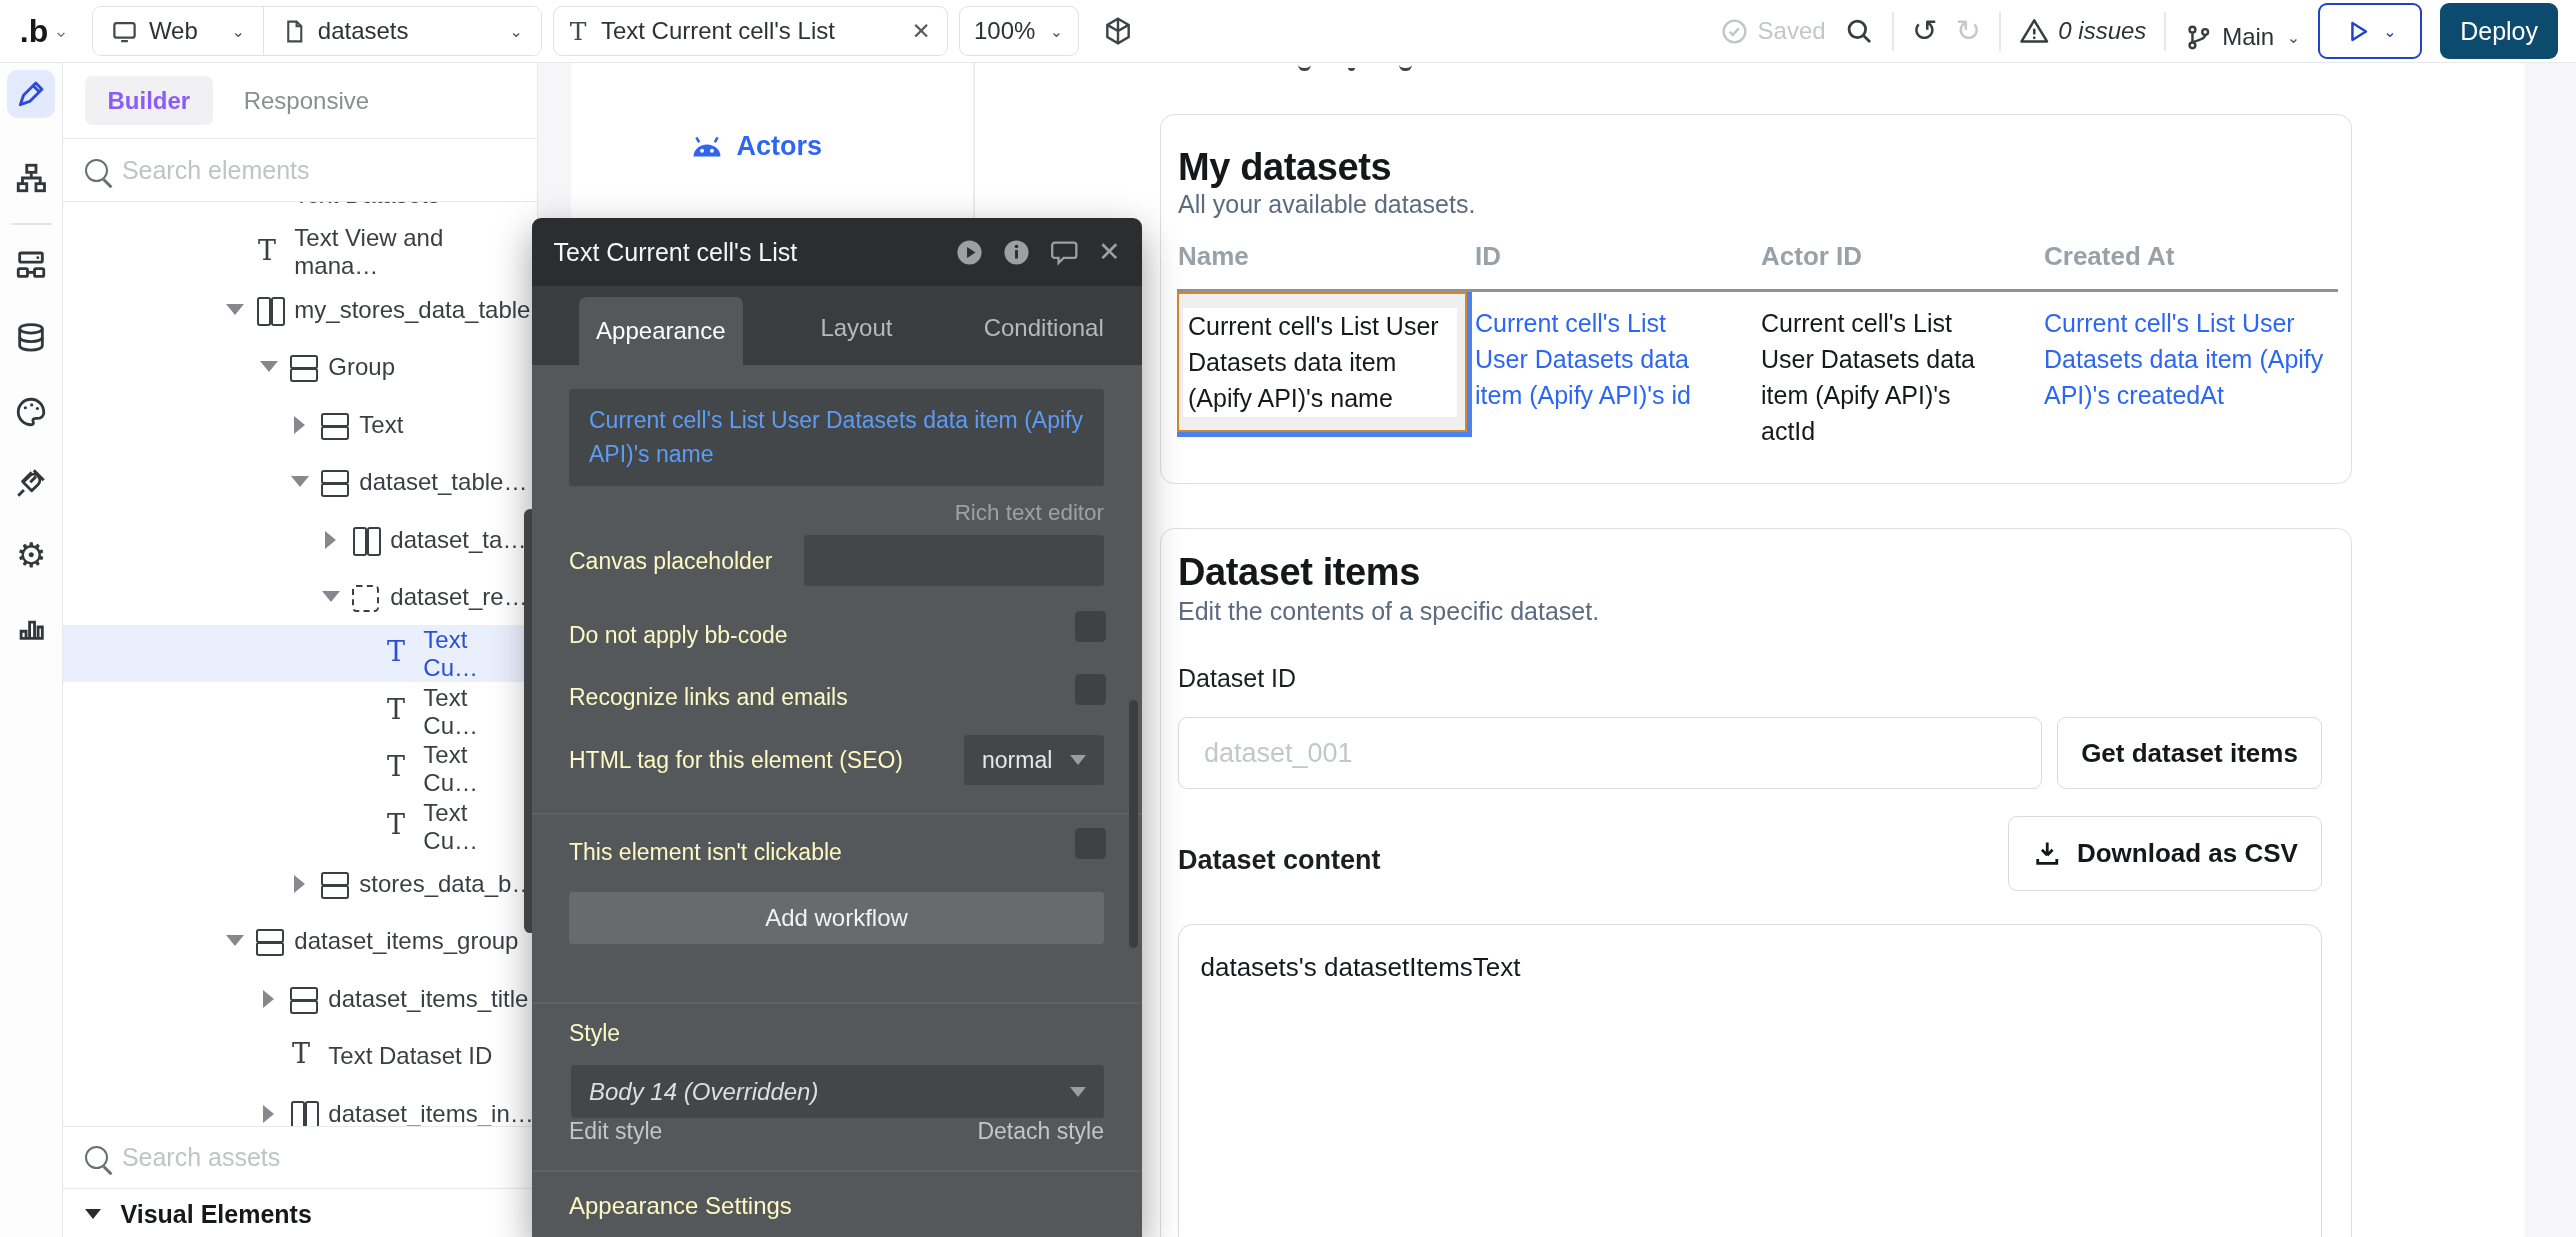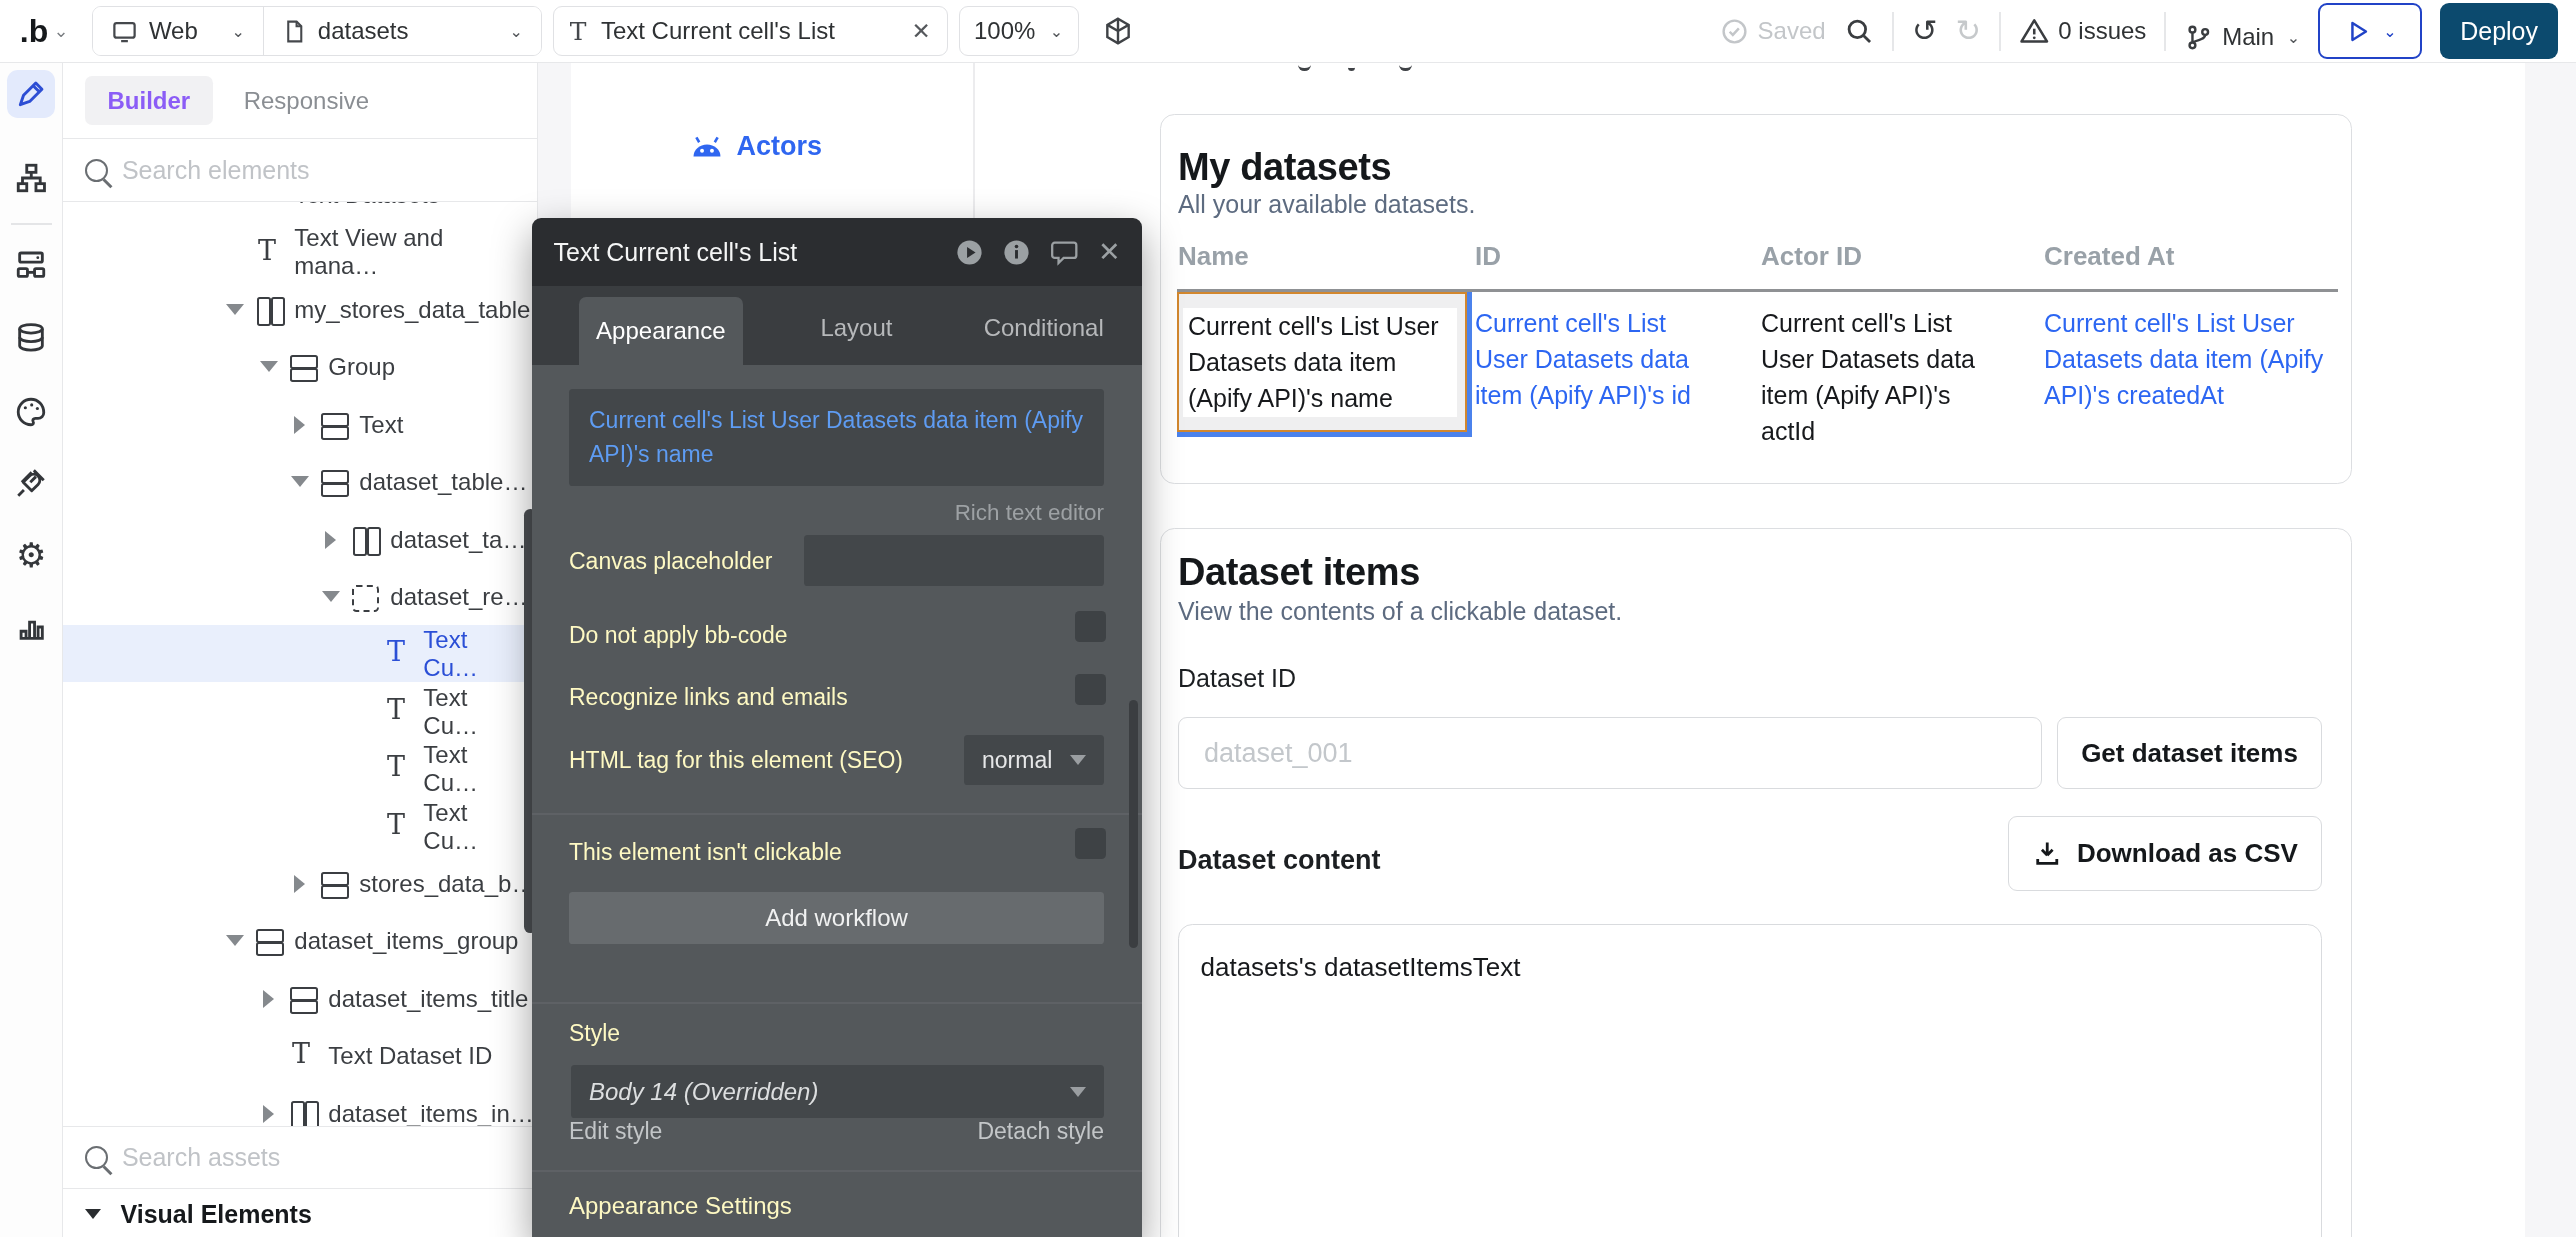--- a/index.html
+++ b/index.html
@@ -23,21 +23,21 @@
   .tab-pill .x { margin-left:auto; font-size:23px; color:#55585c; }
   .zoom-pill { display:flex; align-items:center; height:50px; border:1.8px solid #e0e1e4; border-radius:9px;
     margin-left:10.8px; padding:0 14.4px; font-size:24px; gap:14.4px; }
   .zoom-pill .chev{ font-size:16px; color:#55585c; }
   .cube { margin-left:23px; }
   .tb-right { margin-left:auto; display:flex; align-items:center; gap:18px; }
   .saved { display:flex; align-items:center; gap:9px; color:#c3c6c9; font-size:24px; }
   .vdiv { width:1.8px; height:39px; background:#e6e7e9; }
   .uglyph { font-size:30.5px; line-height:1; font-family:"DejaVu Sans",sans-serif; }
   .undo { color:#3a3d40; } .redo { color:#c6c9cb; }
-  .issues { display:flex; align-items:center; gap:9px; font-size:24px; color:#2f3234; }
+  .issues { display:flex; align-items:center; gap:9px; font-size:24px; color:#2f3234;font-style:italic; }
   .branch { display:flex; align-items:center; gap:9px; font-size:24px; color:#2f3234;margin-top:12px; }
   .branch .chev{ font-size:16px; color:#55585c; margin-left:3.6px;}
   .play-btn { width:104px; height:56px; border:2.7px solid #2143c7; border-radius:9px; background:#fff;
     display:flex; align-items:center; justify-content:center; gap:12.6px; }
   .play-btn .chev { font-size:16px; color:#2143c7; }
   .deploy-btn { height:56px; border-radius:9px; background:#0c4a6e; color:#fff; font-size:25px;
     display:flex; align-items:center; padding:0 20px; margin-right:3.6px; }
 
   
   .rail { position:absolute; left:0; top:63px; width:63px; height:1175px; background:#fdfdfd;
@@ -433,21 +433,21 @@
     <div class="blue-v"></div>
     <div class="blue-h"></div>
 
     <div class="cell link" style="left:314px;width:235px;">Current cell's List User Datasets data item (Apify API)'s id</div>
     <div class="cell dark" style="left:600px;width:244px;">Current cell's List User Datasets data item (Apify API)'s actId</div>
     <div class="cell link" style="left:883px;width:285px;">Current cell's List User Datasets data item (Apify API)'s createdAt</div>
   </div>
 
   <div class="card card2">
     <div class="card-title" style="top:21.5px;">Dataset items</div>
-    <div class="card-sub" style="top:68px;">View the contents of a clickable dataset.</div>
+    <div class="card-sub" style="top:68px;">Edit the contents of a specific dataset.</div>
     <div class="field-label" style="top:135px;">Dataset ID</div>
     <input class="ds-input" placeholder="dataset_001" style="">
     <div class="btn-light get-items">
       <span>Get dataset items</span>
     </div>
     <div class="field-label" style="top:316px;font-weight:700;font-size:27px;">Dataset content</div>
     <div class="btn-light dl-csv">
       <svg width="30.5" height="30.5" viewBox="0 0 24 24">
           <path d="M12 3.5v10m0 0l-4.2-4.2M12 13.5l4.2-4.2" fill="none" stroke="#15181b" stroke-width="2.2"></path>
           <path d="M4.5 16.5v3.5h15v-3.5" fill="none" stroke="#15181b" stroke-width="2.2"></path>

